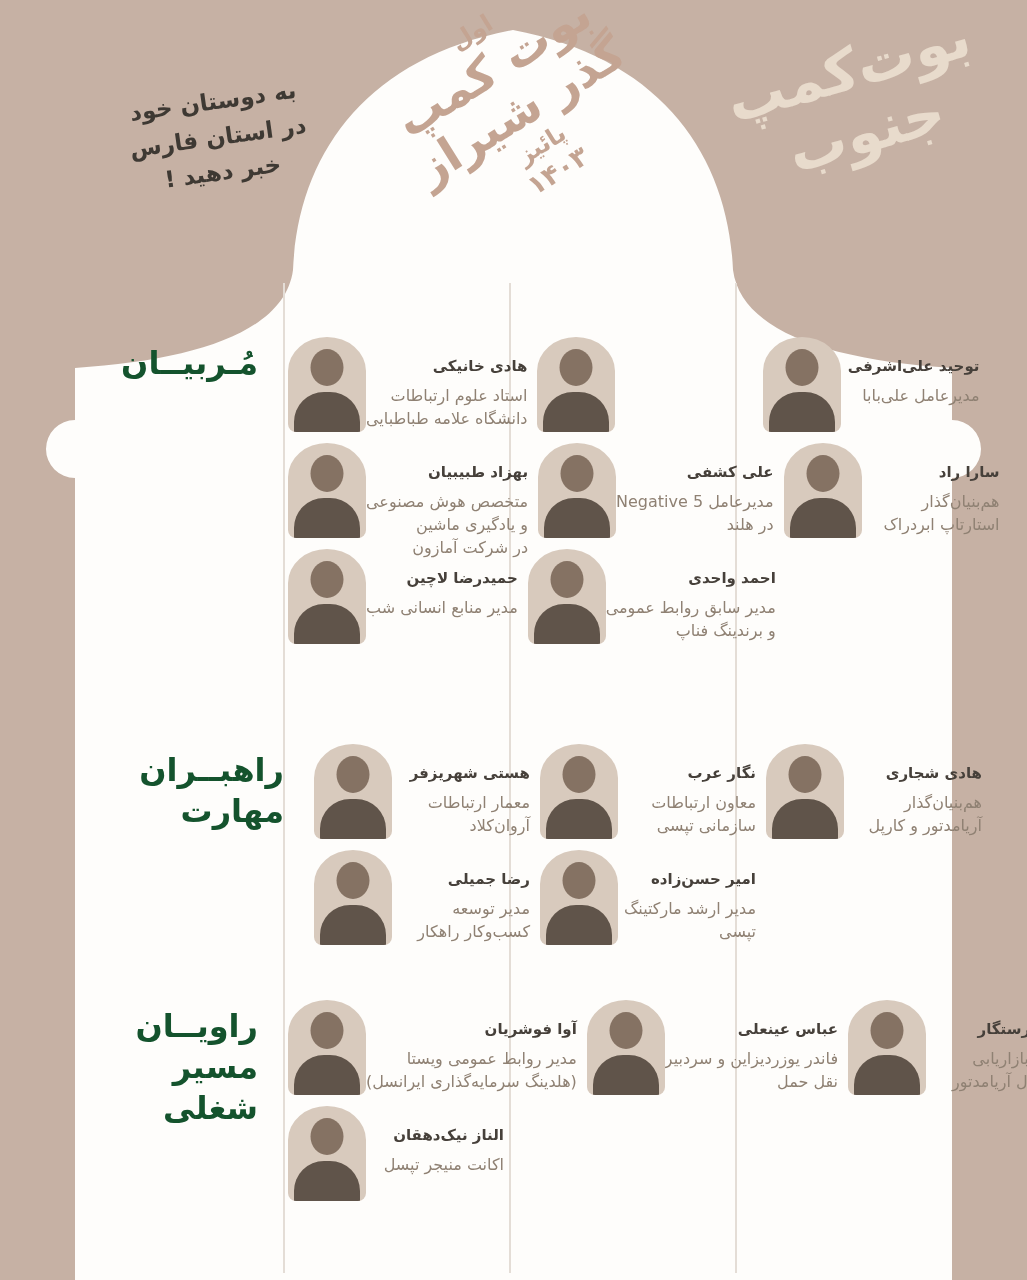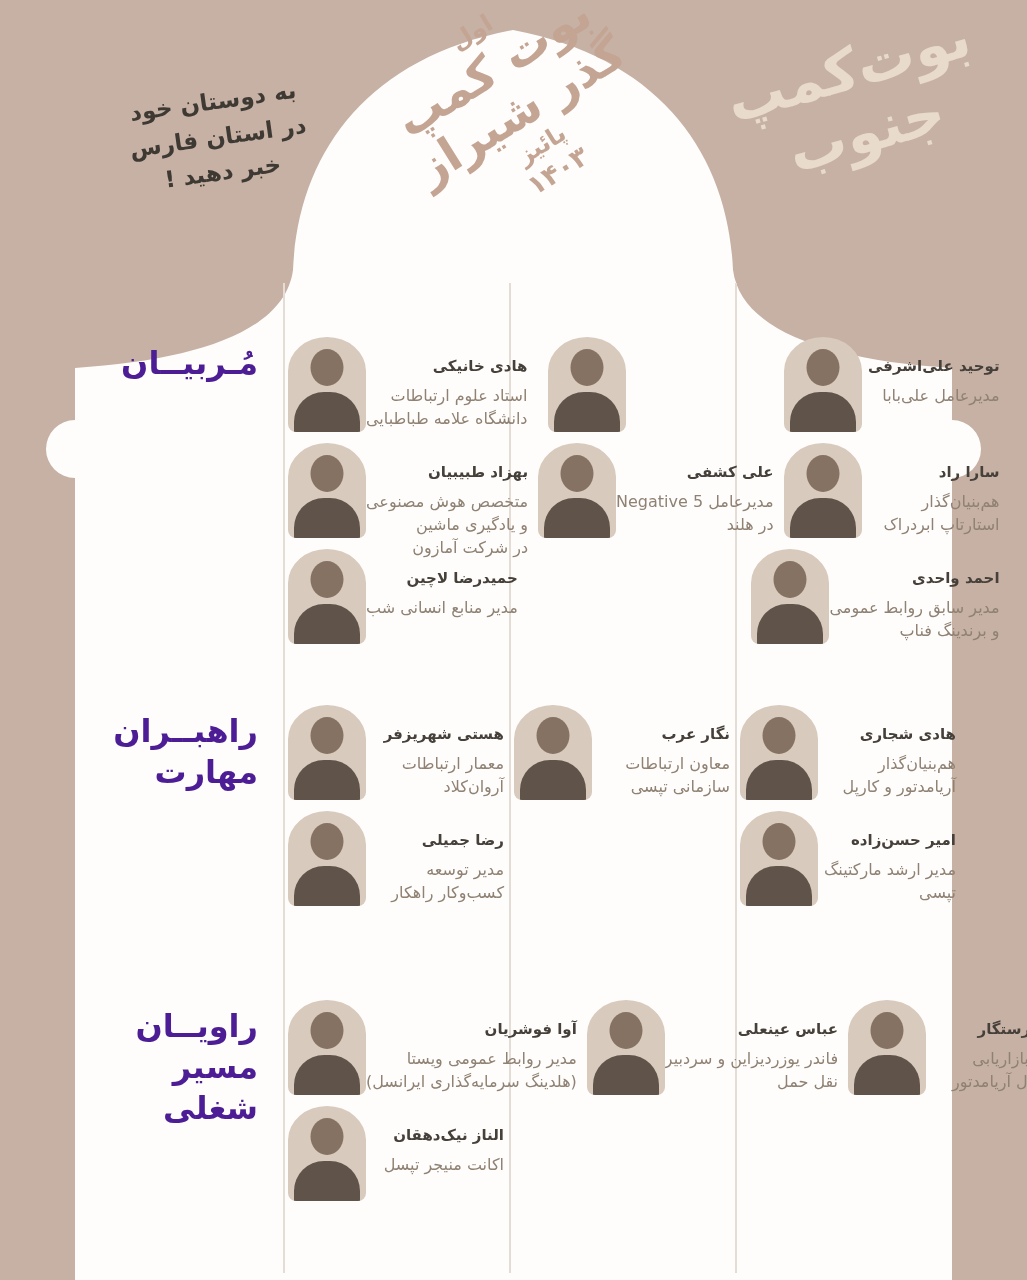--- a/index.html
+++ b/index.html
@@ -25,28 +25,28 @@
   .center-title {
     position:absolute; left:348px; top:6px; width:335px; z-index:2;
     transform:rotate(-32deg); direction:rtl; text-align:center;
     color:#c4a492; font-weight:bold;
   }
   .ct-small { font-size:24px; line-height:1.2; }
   .ct-big   { font-size:47px; line-height:1.1; }
   .ct-year  { font-size:27px; line-height:1.2; }
 
   .section { position:absolute; left:75px; width:877px; display:flex; z-index:3; }
-  .s0 { top:337px; } .s1 { top:705px; } .s2 { top:1000px; }
+  .s0 { top:337px; } .s1 { top:744px;padding-left:26px; } .s2 { top:1000px; }
   .section-label {
     flex:0 0 213px; box-sizing:border-box; padding:6px 30px 0 0;
     direction:rtl; text-align:right;
-    font-size:32px; font-weight:bold; color:#4c1d95; line-height:1.28;
+    font-size:32px; font-weight:bold; color:#14532d; line-height:1.28;
   }
   .rows { flex:1 1 auto; }
-  .row { display:flex; margin-bottom:11px; height:95px;justify-content:space-between; }
+  .row { display:flex; margin-bottom:11px; height:95px; }
   .cell { flex:0 0 226px; display:flex; box-sizing:border-box; }
   .photo {
     flex:none; width:78px; height:95px; position:relative; overflow:hidden;
     background:#d8cabd; border-radius:39px 39px 8px 8px / 34px 34px 8px 8px;
   }
   .photo .head {
     position:absolute; top:12px; left:50%; transform:translateX(-50%);
     width:33px; height:37px; border-radius:50%; background:#857263;
   }
   .photo .torso {

